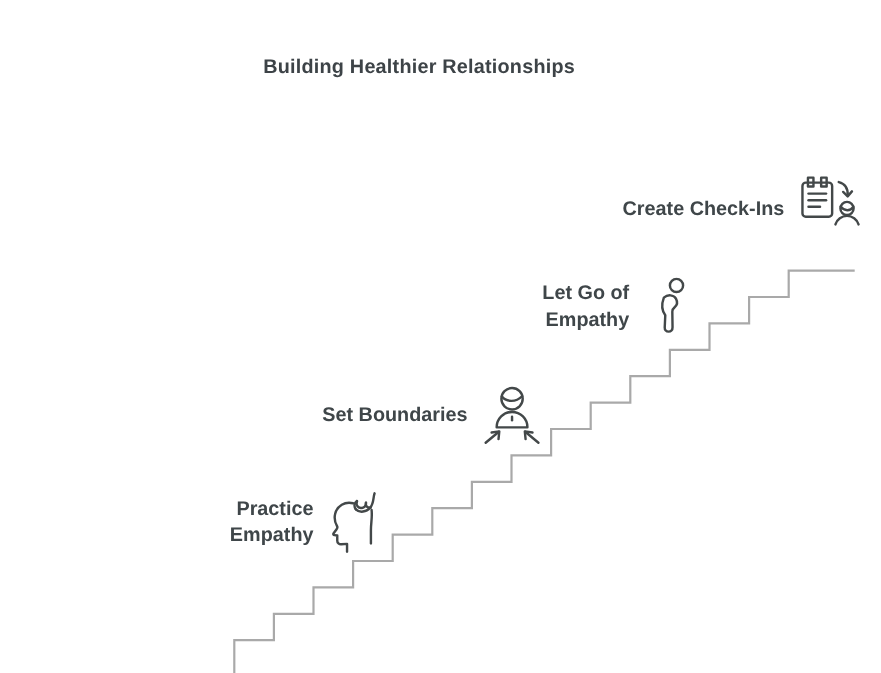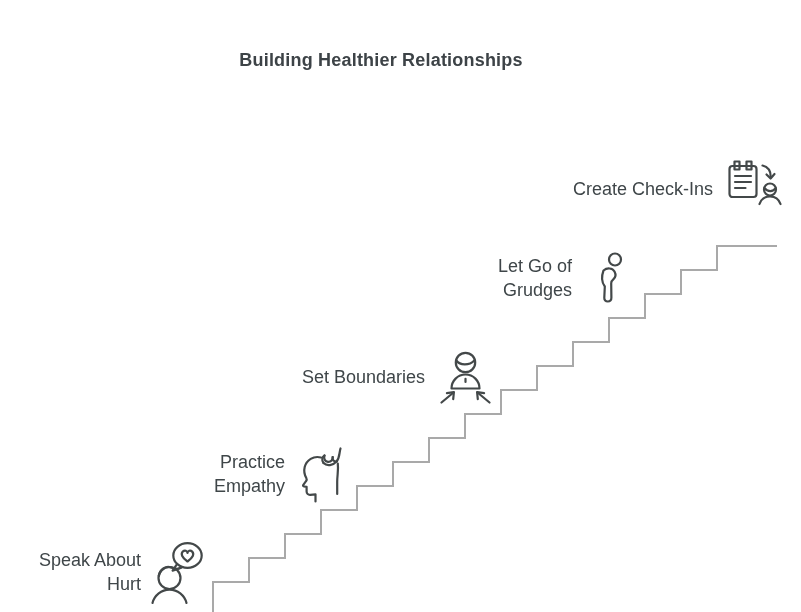--- a/index.html
+++ b/index.html
@@ -24,21 +24,21 @@
     text-align:center;
     font-size:18px;font-weight:700;color:var(--title-text);
     letter-spacing:.2px;
   }
   .staircase-svg{position:absolute;left:0;top:0;}
   .staircase-svg polyline{
     fill:none;stroke:var(--staircase-stroke);stroke-width:2;
     stroke-linejoin:miter;stroke-linecap:butt;
   }
   .step{
-    position:absolute;display:flex;align-items:center;justify-content:flex-end;
+    position:absolute;display:flex;align-items:center;justify-content:flex-end;font-weight:bold;
   }
   .step-label{
     color:var(--label-text);font-size:18px;line-height:24px;
     text-align:right;white-space:pre-line;
   }
   .icon{display:block;color:var(--icon-stroke);flex:0 0 auto;}
   .icon svg{display:block;}
   .icon path,.icon circle,.icon ellipse,.icon line,.icon rect{
     fill:none;stroke:currentColor;stroke-width:2.2;
     stroke-linecap:round;stroke-linejoin:round;
@@ -53,34 +53,20 @@
 <body>
 
 <div class="stage">
 
   <svg class="staircase-svg" width="801" height="612" viewBox="0 0 801 612" aria-hidden="true">
     <polyline id="stairs-polyline" points="213,612 213,582 249,582 249,558 285,558 285,534 321,534 321,510 357,510 357,486 393,486 393,462 429,462 429,438 465,438 465,414 501,414 501,390 537,390 537,366 573,366 573,342 609,342 609,318 645,318 645,294 681,294 681,270 717,270 717,246 777,246"></polyline>
   </svg>
 
   <div class="page-title">Building Healthier Relationships</div>
 
-  <div class="step step-speak">
-    <div class="step-label">Speak About
-Hurt</div>
-    <span class="icon">
-      <svg width="56" height="66" viewBox="0 0 56 66">
-        <circle cx="21.5" cy="39" r="11"></circle>
-        <path d="M10.8 36.6 C12.1 30.4 17.5 26.6 23 28.4 C26.2 29.5 29.3 30.8 32.3 28.9"></path>
-        <path d="M4.5 64 A17.5 17.5 0 0 1 38.5 64"></path>
-        <ellipse cx="39.5" cy="16.5" rx="14.2" ry="12.3"></ellipse>
-        <path d="M28.5 25.8 L24.6 31.6 L33.3 28.8"></path>
-        <path d="M39.5 22.5 C34 18.6 32.5 15 34.8 12.6 C36.6 10.8 39.5 11.7 39.5 14 C39.5 11.7 42.4 10.8 44.2 12.6 C46.5 15 45 18.6 39.5 22.5 Z"></path>
-      </svg>
-    </span>
-  </div>
 
   <div class="step step-boundaries">
     <div class="step-label">Set Boundaries</div>
     <span class="icon">
       <svg width="54" height="54" viewBox="0 0 54 54">
         <circle cx="27.5" cy="12.5" r="9.7"></circle>
         <path d="M18.3 10.5 C22 15.5 31 16 36.6 10.2"></path>
         <path d="M13.5 38.5 A14 14 0 0 1 41.5 38.5 L13.5 38.5 Z"></path>
         <path d="M27.5 28.8 L27.5 32"></path>
         <path d="M3.5 52.5 L15.5 42.5"></path>
@@ -101,21 +87,21 @@
         <path d="M28.5 19 C26.5 16.5 27 13 29.5 11.5"></path>
         <path d="M29.5 11.5 C28.5 15 30 17.5 33 17.8 C36 18 38 16 37.7 13"></path>
         <path d="M37.7 13 C37 16 39 18 42 17.5"></path>
         <path d="M42.8 19.5 C43.6 26 42.2 31 42.2 38 L42.2 50"></path>
       </svg>
     </span>
   </div>
 
   <div class="step step-grudges">
     <div class="step-label">Let Go of
-Grudges</div>
+Empathy</div>
     <span class="icon">
       <svg width="30" height="52" viewBox="0 0 30 52">
         <circle cx="21" cy="7.5" r="6"></circle>
         <path d="M9.5 18.5 C13 15.5 18.5 15.8 20.5 19.5 C22 22.3 21.5 25.5 19.3 27.3 C17.8 28.5 17 29.3 17.2 31.3 L17.4 45.5 C17.5 48 16 49.5 13.8 49.5 C11.6 49.5 10.2 48 10.3 45.7 L10.8 34.5 C7.8 30.5 7.3 24.5 9.5 18.5 Z"></path>
       </svg>
     </span>
   </div>
 
   <div class="step step-checkins">
     <div class="step-label">Create Check-Ins</div>

